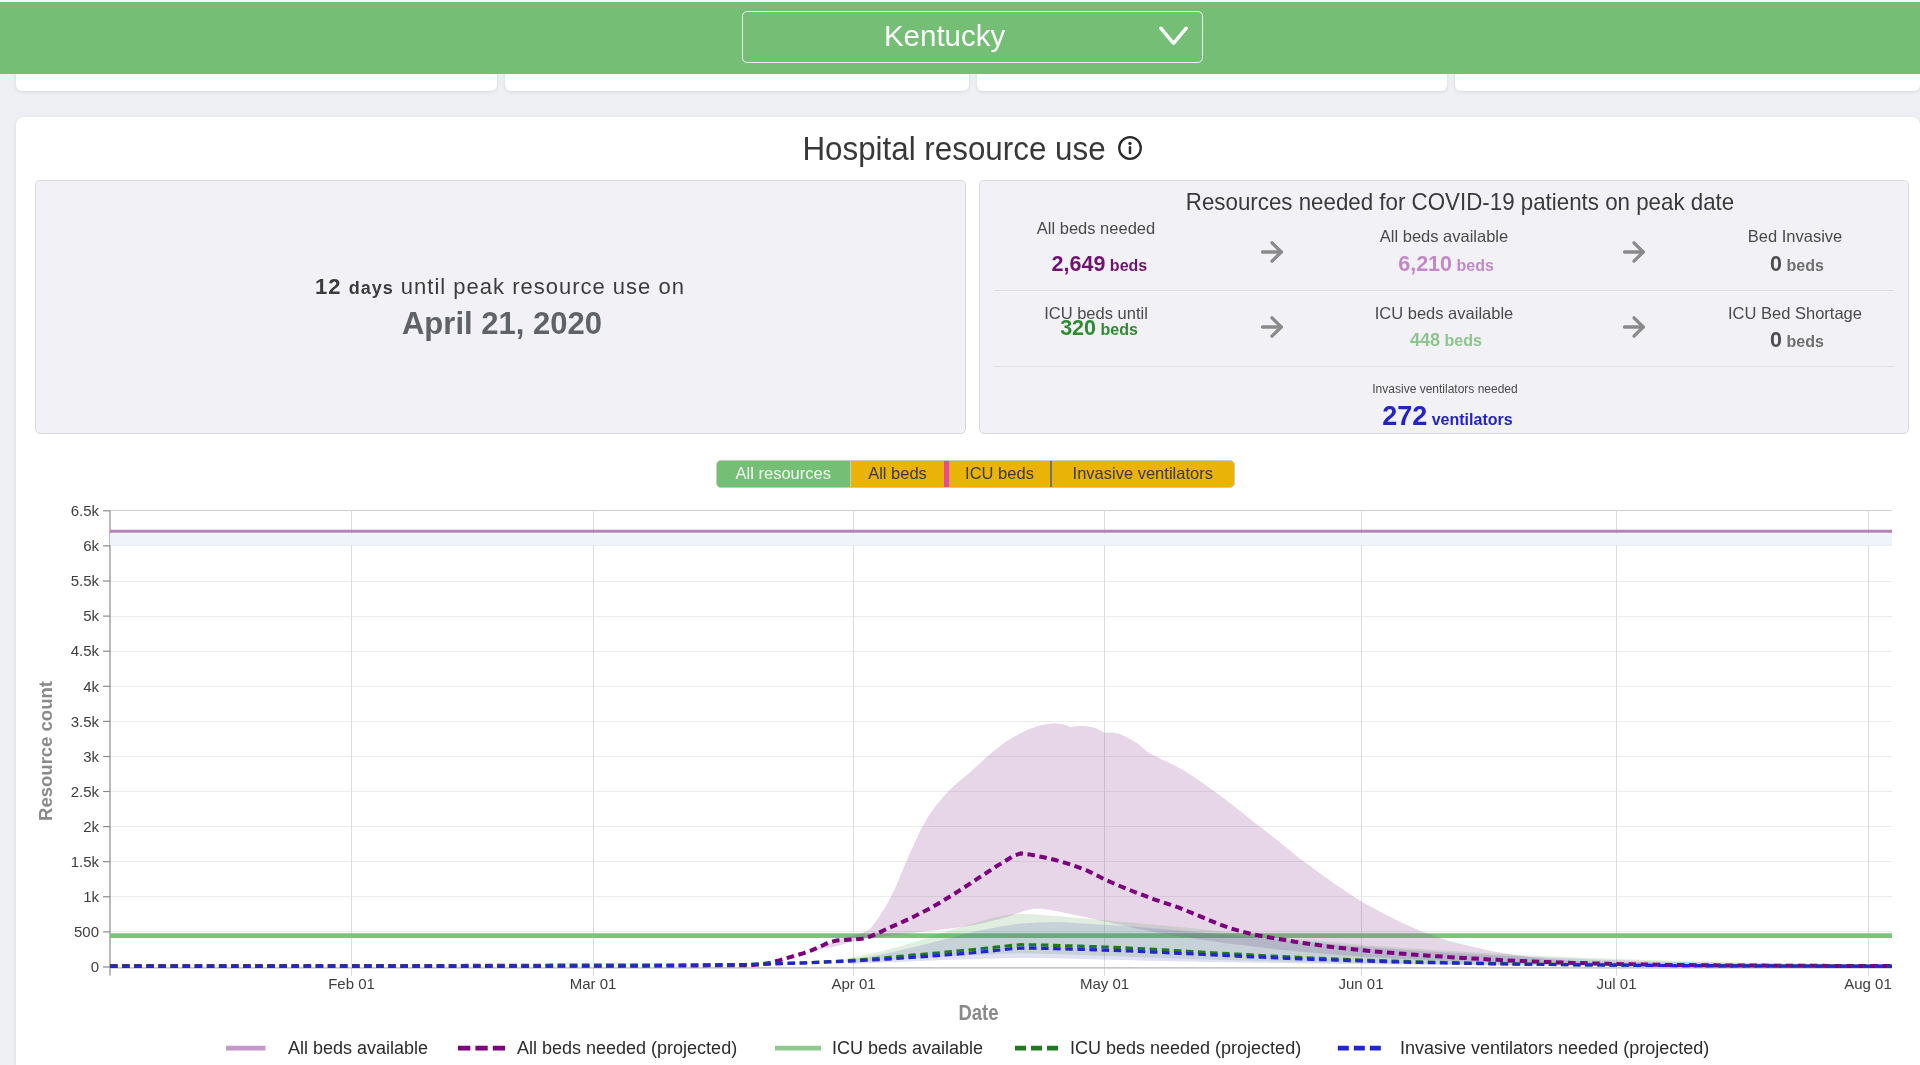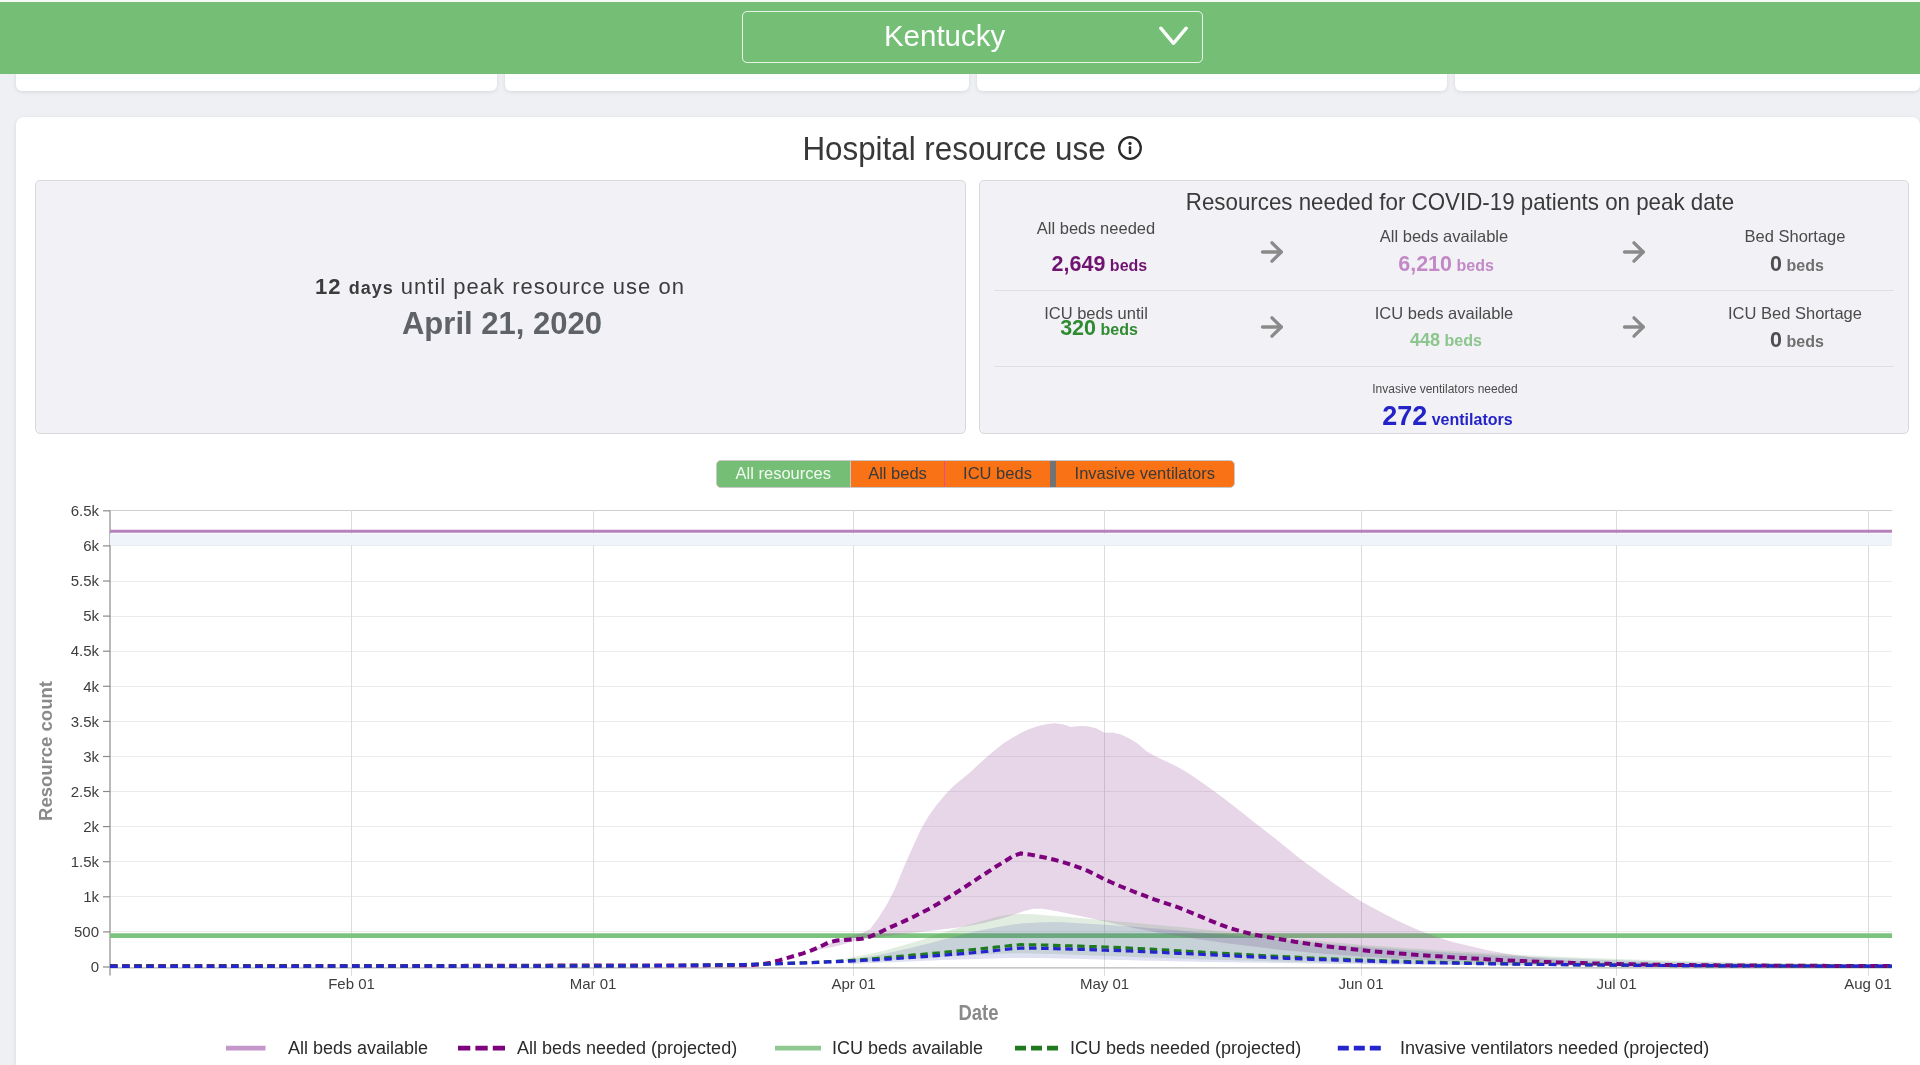--- a/index.html
+++ b/index.html
@@ -30,21 +30,21 @@
 <div class="abs" style="left:34.5px;top:179.5px;width:931.5px;height:254.5px;background:#f2f2f6;border:1px solid #d9d9dd;border-radius:5px"></div>
 <div class="abs" style="left:500px;top:276px;transform:translateX(-50%);white-space:nowrap;font-size:22px;line-height:22px;color:#3c3c3c;letter-spacing:1.0px"><b style="font-size:22px">12</b> <b style="font-size:18px">days</b> <span style="font-size:22px">until peak resource use on</span></div>
 <div class="abs" style="left:501.7px;top:307px;transform:translateX(-50%);white-space:nowrap;font-size:32px;line-height:32px;font-weight:bold;color:#5f6368;transform:translateX(-50%) scaleX(.97)">April 21, 2020</div>
 
 <div class="abs" style="left:979px;top:179.5px;width:930px;height:254.5px;background:#f2f2f6;border:1px solid #d9d9dd;border-radius:5px"></div>
 <div class="abs" style="left:1460px;top:189.5px;transform:translateX(-50%);white-space:nowrap;font-size:24px;line-height:24px;color:#3a3a3a;transform:translateX(-50%) scaleX(.93)">Resources needed for COVID-19 patients on peak date</div>
 <div class="abs" style="left:1096px;top:220px;transform:translateX(-50%);white-space:nowrap;font-size:16.5px;line-height:16px;color:#4a4a4a">All beds needed</div>
 <div class="abs" style="left:1099.4px;top:252.5px;transform:translateX(-50%);white-space:nowrap;line-height:22px;color:#701270"><b style="font-size:21.5px">2,649</b> <b style="font-size:16px">beds</b></div>
 <div class="abs" style="left:1444px;top:228px;transform:translateX(-50%);white-space:nowrap;font-size:16.5px;line-height:16px;color:#4a4a4a">All beds available</div>
 <div class="abs" style="left:1446px;top:252.5px;transform:translateX(-50%);white-space:nowrap;line-height:22px;color:#c389c6"><b style="font-size:21.5px">6,210</b> <b style="font-size:16px">beds</b></div>
-<div class="abs" style="left:1795px;top:228px;transform:translateX(-50%);white-space:nowrap;font-size:16.5px;line-height:16px;color:#4a4a4a">Bed Shortage</div>
+<div class="abs" style="left:1795px;top:228px;transform:translateX(-50%);white-space:nowrap;font-size:16.5px;line-height:16px;color:#4a4a4a">Bed Invasive</div>
 <div class="abs" style="left:1797px;top:252.5px;transform:translateX(-50%);white-space:nowrap;line-height:22px;color:#4f4f4f"><b style="font-size:21.5px">0</b> <b style="font-size:16px;color:#6f6f6f">beds</b></div>
 <div class="abs" style="left:1259.7px;top:240.1px"><svg width="24" height="24" viewBox="0 0 24 24">
       <g stroke="#8a8a8a" stroke-width="3.3" fill="none" stroke-linecap="round" stroke-linejoin="round">
         <line x1="2.5" y1="12" x2="21" y2="12"></line>
         <polyline points="12,2.8 21.3,12 12,21.2"></polyline>
       </g>
     </svg></div>
 <div class="abs" style="left:1621.7px;top:240.1px"><svg width="24" height="24" viewBox="0 0 24 24">
       <g stroke="#8a8a8a" stroke-width="3.3" fill="none" stroke-linecap="round" stroke-linejoin="round">
         <line x1="2.5" y1="12" x2="21" y2="12"></line>
@@ -67,25 +67,25 @@
 <div class="abs" style="left:1621.7px;top:314.6px"><svg width="24" height="24" viewBox="0 0 24 24">
       <g stroke="#8a8a8a" stroke-width="3.3" fill="none" stroke-linecap="round" stroke-linejoin="round">
         <line x1="2.5" y1="12" x2="21" y2="12"></line>
         <polyline points="12,2.8 21.3,12 12,21.2"></polyline>
       </g>
     </svg></div>
 <div class="abs" style="left:994px;top:366px;width:900px;border-top:1px solid #dfdfe3"></div>
 <div class="abs" style="left:1445px;top:381px;transform:translateX(-50%);white-space:nowrap;font-size:12px;line-height:16px;color:#4a4a4a">Invasive ventilators needed</div>
 <div class="abs" style="left:1447.4px;top:405px;transform:translateX(-50%);white-space:nowrap;line-height:22px;color:#2323c8"><b style="font-size:27px">272</b> <b style="font-size:16px">ventilators</b></div>
 
-<div class="abs" style="left:715.5px;top:459.5px;width:519px;height:28.5px;border:1px solid #c9c9c9;border-radius:5px;display:flex;overflow:hidden;background:#f97316;font-size:16.5px">
+<div class="abs" style="left:715.5px;top:459.5px;width:519px;height:28.5px;border:1px solid #c9c9c9;border-radius:5px;display:flex;overflow:hidden;background:#eab308;font-size:16.5px">
   <div style="width:133.5px;background:#74be76;color:#f2faf0;display:flex;align-items:center;justify-content:center">All resources</div>
   <div style="width:94px;border-left:1px solid #c9c9c9;color:#3a3a3a;display:flex;align-items:center;justify-content:center">All beds</div>
-  <div style="width:106px;border-left:1px solid #ec4899;color:#3a3a3a;display:flex;align-items:center;justify-content:center">ICU beds</div>
-  <div style="flex:1;border-left:6px solid #737373;color:#3a3a3a;display:flex;align-items:center;justify-content:center">Invasive ventilators</div>
+  <div style="width:106px;border-left:5px solid #ec4899;color:#3a3a3a;display:flex;align-items:center;justify-content:center">ICU beds</div>
+  <div style="flex:1;border-left:2px solid #737373;color:#3a3a3a;display:flex;align-items:center;justify-content:center">Invasive ventilators</div>
 </div>
 <svg width="1920" height="565" viewBox="0 500 1920 565" style="position:absolute;left:0;top:500px">
 <g shape-rendering="crispEdges">
 <line x1="110.0" y1="931.9" x2="1892.0" y2="931.9" stroke="#ebebeb" stroke-width="1"></line>
 <line x1="110.0" y1="896.8" x2="1892.0" y2="896.8" stroke="#ebebeb" stroke-width="1"></line>
 <line x1="110.0" y1="861.7" x2="1892.0" y2="861.7" stroke="#ebebeb" stroke-width="1"></line>
 <line x1="110.0" y1="826.6" x2="1892.0" y2="826.6" stroke="#ebebeb" stroke-width="1"></line>
 <line x1="110.0" y1="791.5" x2="1892.0" y2="791.5" stroke="#ebebeb" stroke-width="1"></line>
 <line x1="110.0" y1="756.5" x2="1892.0" y2="756.5" stroke="#ebebeb" stroke-width="1"></line>
 <line x1="110.0" y1="721.4" x2="1892.0" y2="721.4" stroke="#ebebeb" stroke-width="1"></line>

